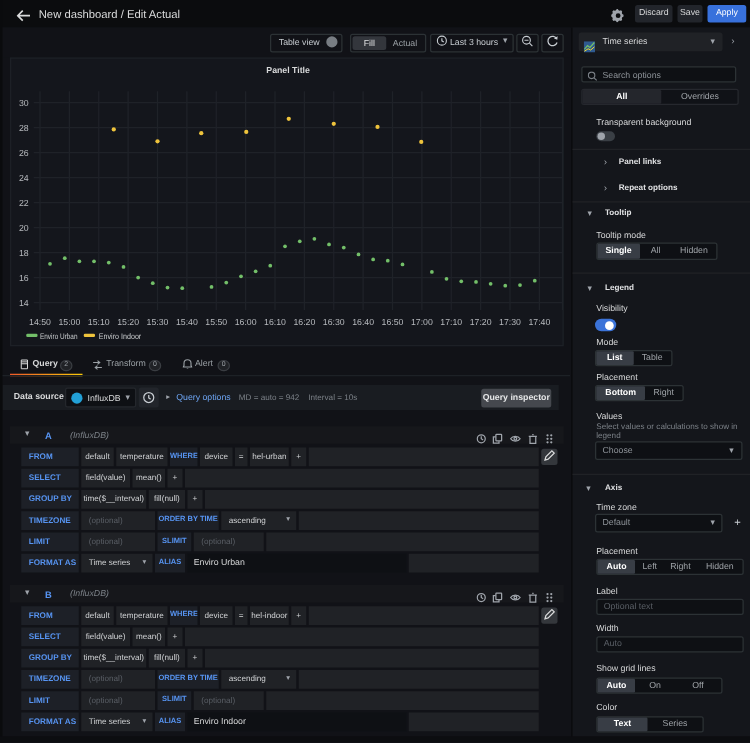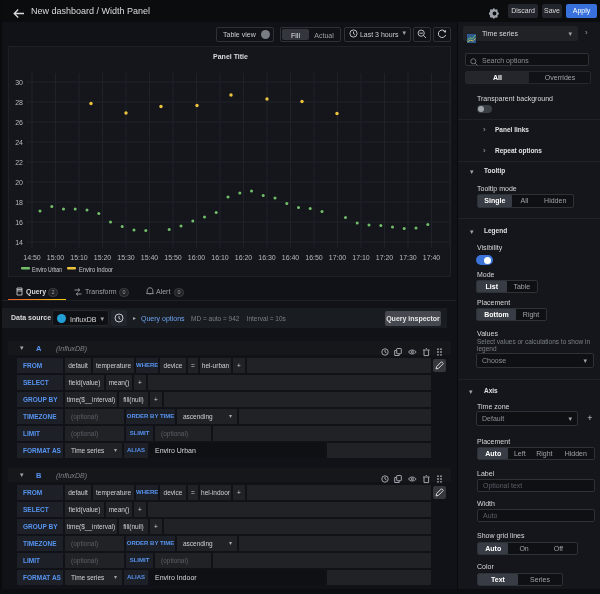--- a/index.html
+++ b/index.html
@@ -54,21 +54,21 @@
 .ron { background:#383d45; color:#fff; font-weight:bold; border-radius:1px; }
 .roff { color:#9fa3a8; }
 .sdiv { background:#202226; height:1px; left:0; width:143px; }
 .chev { color:#9fa4ab; font-size:7px; line-height:7px; }
 </style></head><body>
 <div id="app">
     <div class="topnav">
       <span class="barrow"><svg width="12" height="11" viewBox="0 0 12 11">
           <path d="M11 5.5H1.5M5.2 1.5L1.2 5.5l4 4" stroke="#d8d9da" stroke-width="1.3" fill="none"></path>
         </svg></span>
-      <span class="ttl">New dashboard / Width Panel</span>
+      <span class="ttl">New dashboard / Edit Actual</span>
       <span style="left:489px;top:5px"><svg width="11" height="11" viewBox="0 0 16 16">
           <path fill="#9fa4ab" d="M8 5.2A2.8 2.8 0 1 0 8 10.8 2.8 2.8 0 0 0 8 5.2zm6.3 3.9l-1.5.9c-.1.4-.3.8-.5 1.2l.4 1.7-1.3 1.3-1.7-.4c-.4.2-.8.4-1.2.5l-.9 1.5H6.4l-.9-1.5c-.4-.1-.8-.3-1.2-.5l-1.7.4-1.3-1.3.4-1.7c-.2-.4-.4-.8-.5-1.2l-1.5-.9V6.9l1.5-.9c.1-.4.3-.8.5-1.2l-.4-1.7 1.3-1.3 1.7.4c.4-.2.8-.4 1.2-.5l.9-1.5h1.2l.9 1.5c.4.1.8.3 1.2.5l1.7-.4 1.3 1.3-.4 1.7c.2.4.4.8.5 1.2l1.5.9z"></path>
         </svg></span>
       <span class="tbtn" style="left:508px;width:30px">Discard</span>
       <span class="tbtn" style="left:542px;width:20px">Save</span>
       <span class="tbtn apply" style="left:566px;width:31px">Apply</span>
     </div>
     <div style="left:0;top:22px;width:456px;height:24px;background:#111217">
       <div class="obox" style="left:216px;width:58px;padding-left:6px">Table view<span style="display:inline-block;vertical-align:middle;margin-left:5px;margin-top:-1px;width:9px;height:9px;border-radius:5px;background:#787d83"></span></div>
       <div class="obox" style="left:280px;width:61px;padding:1px">

